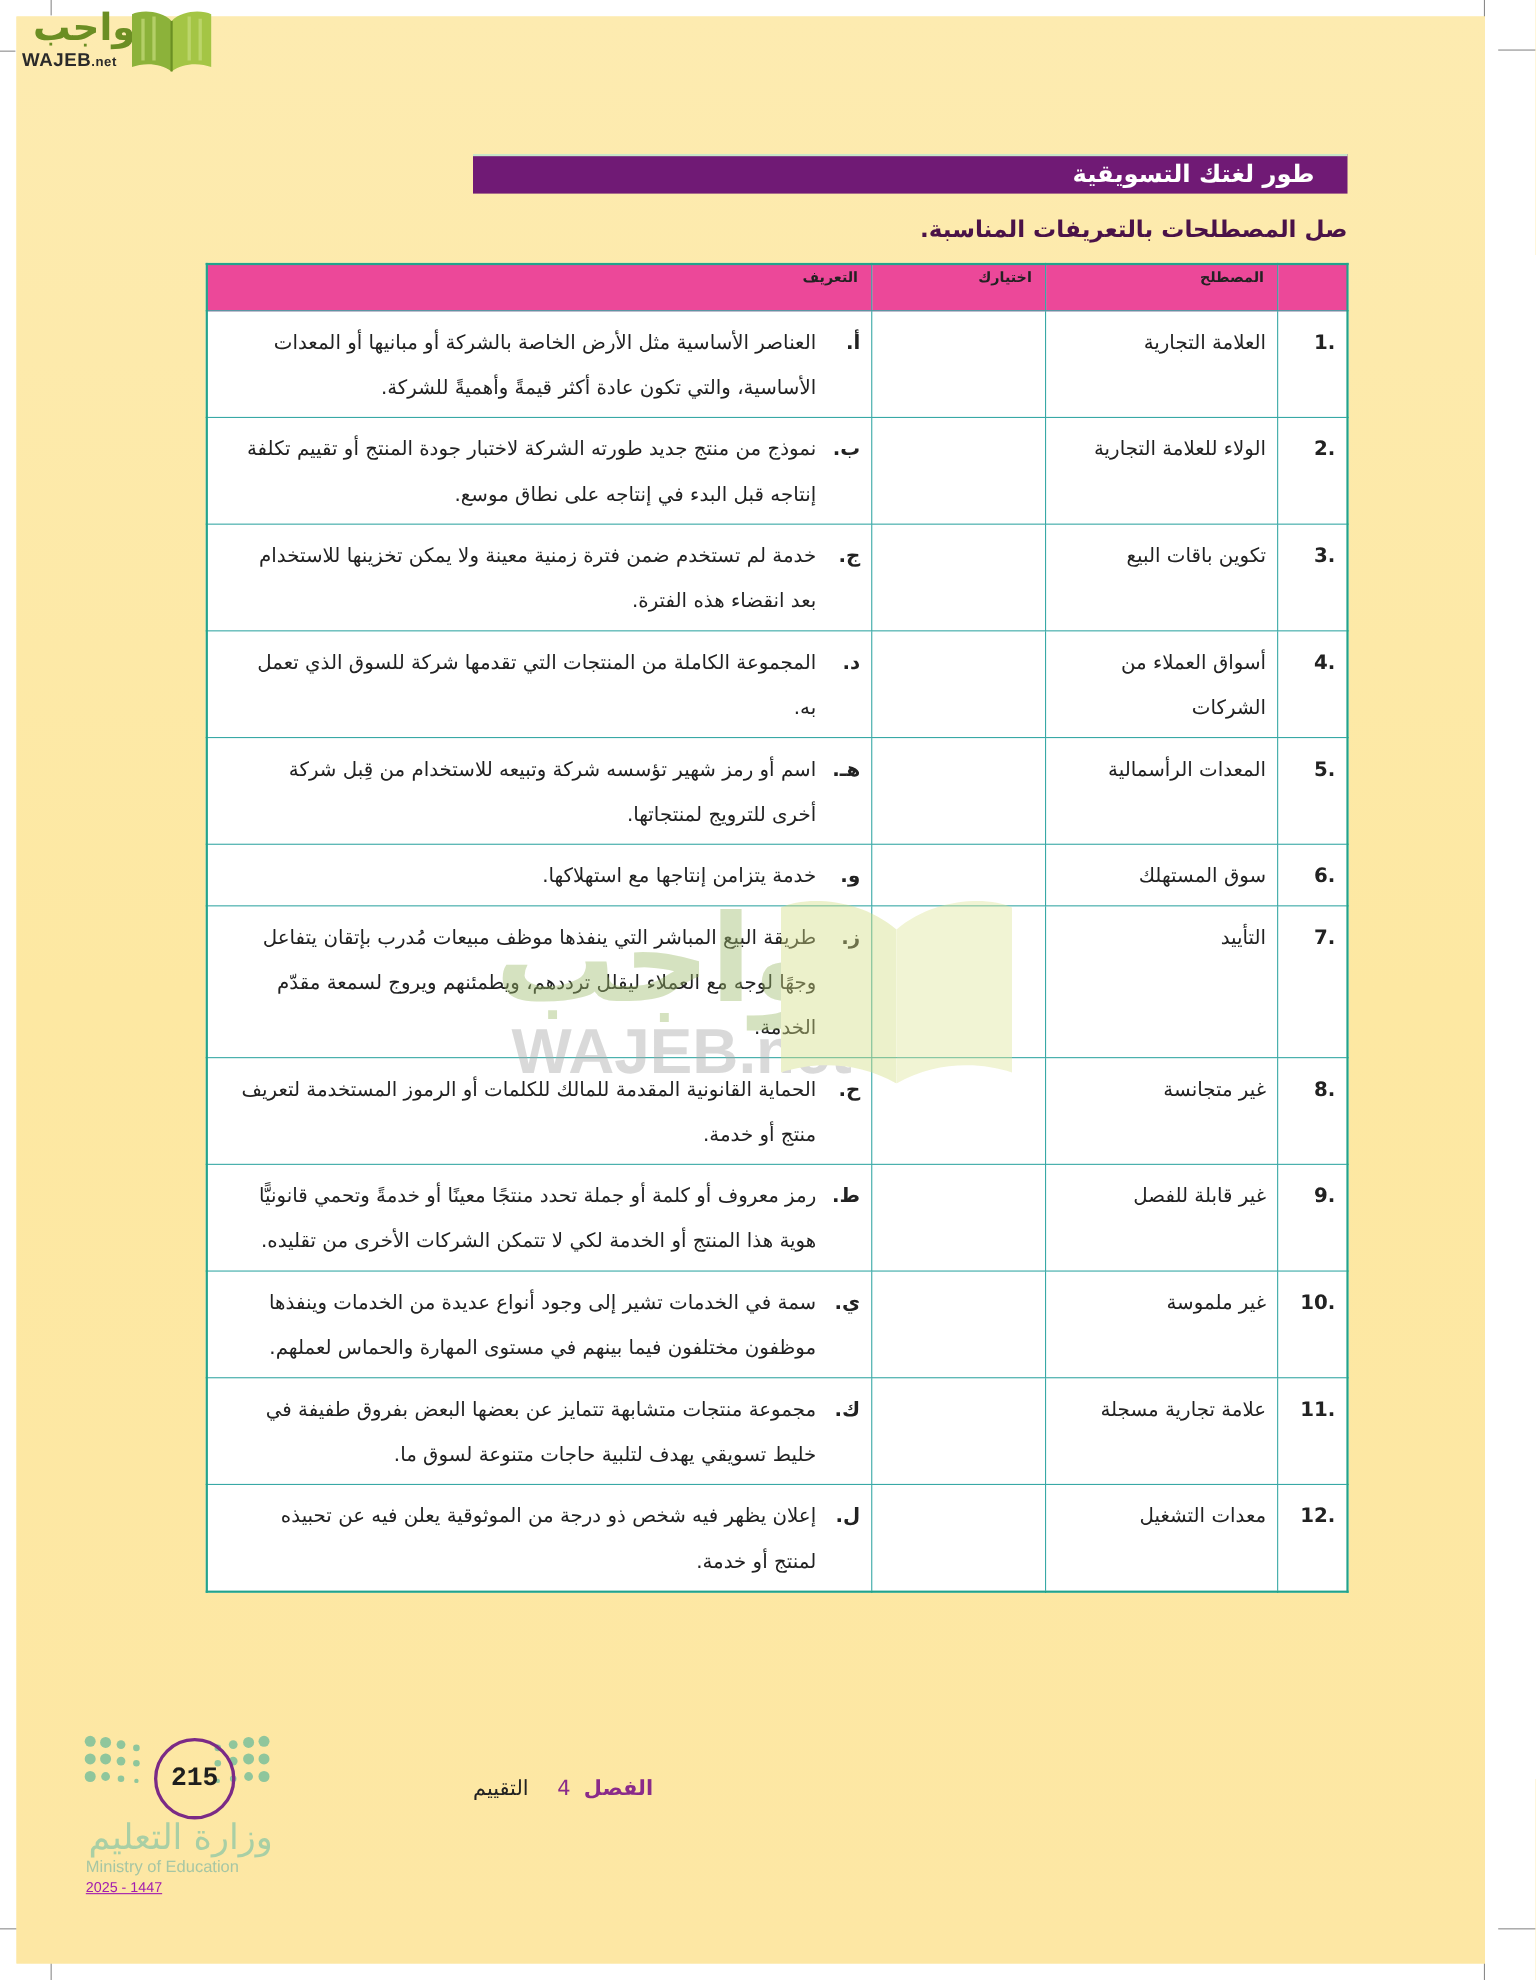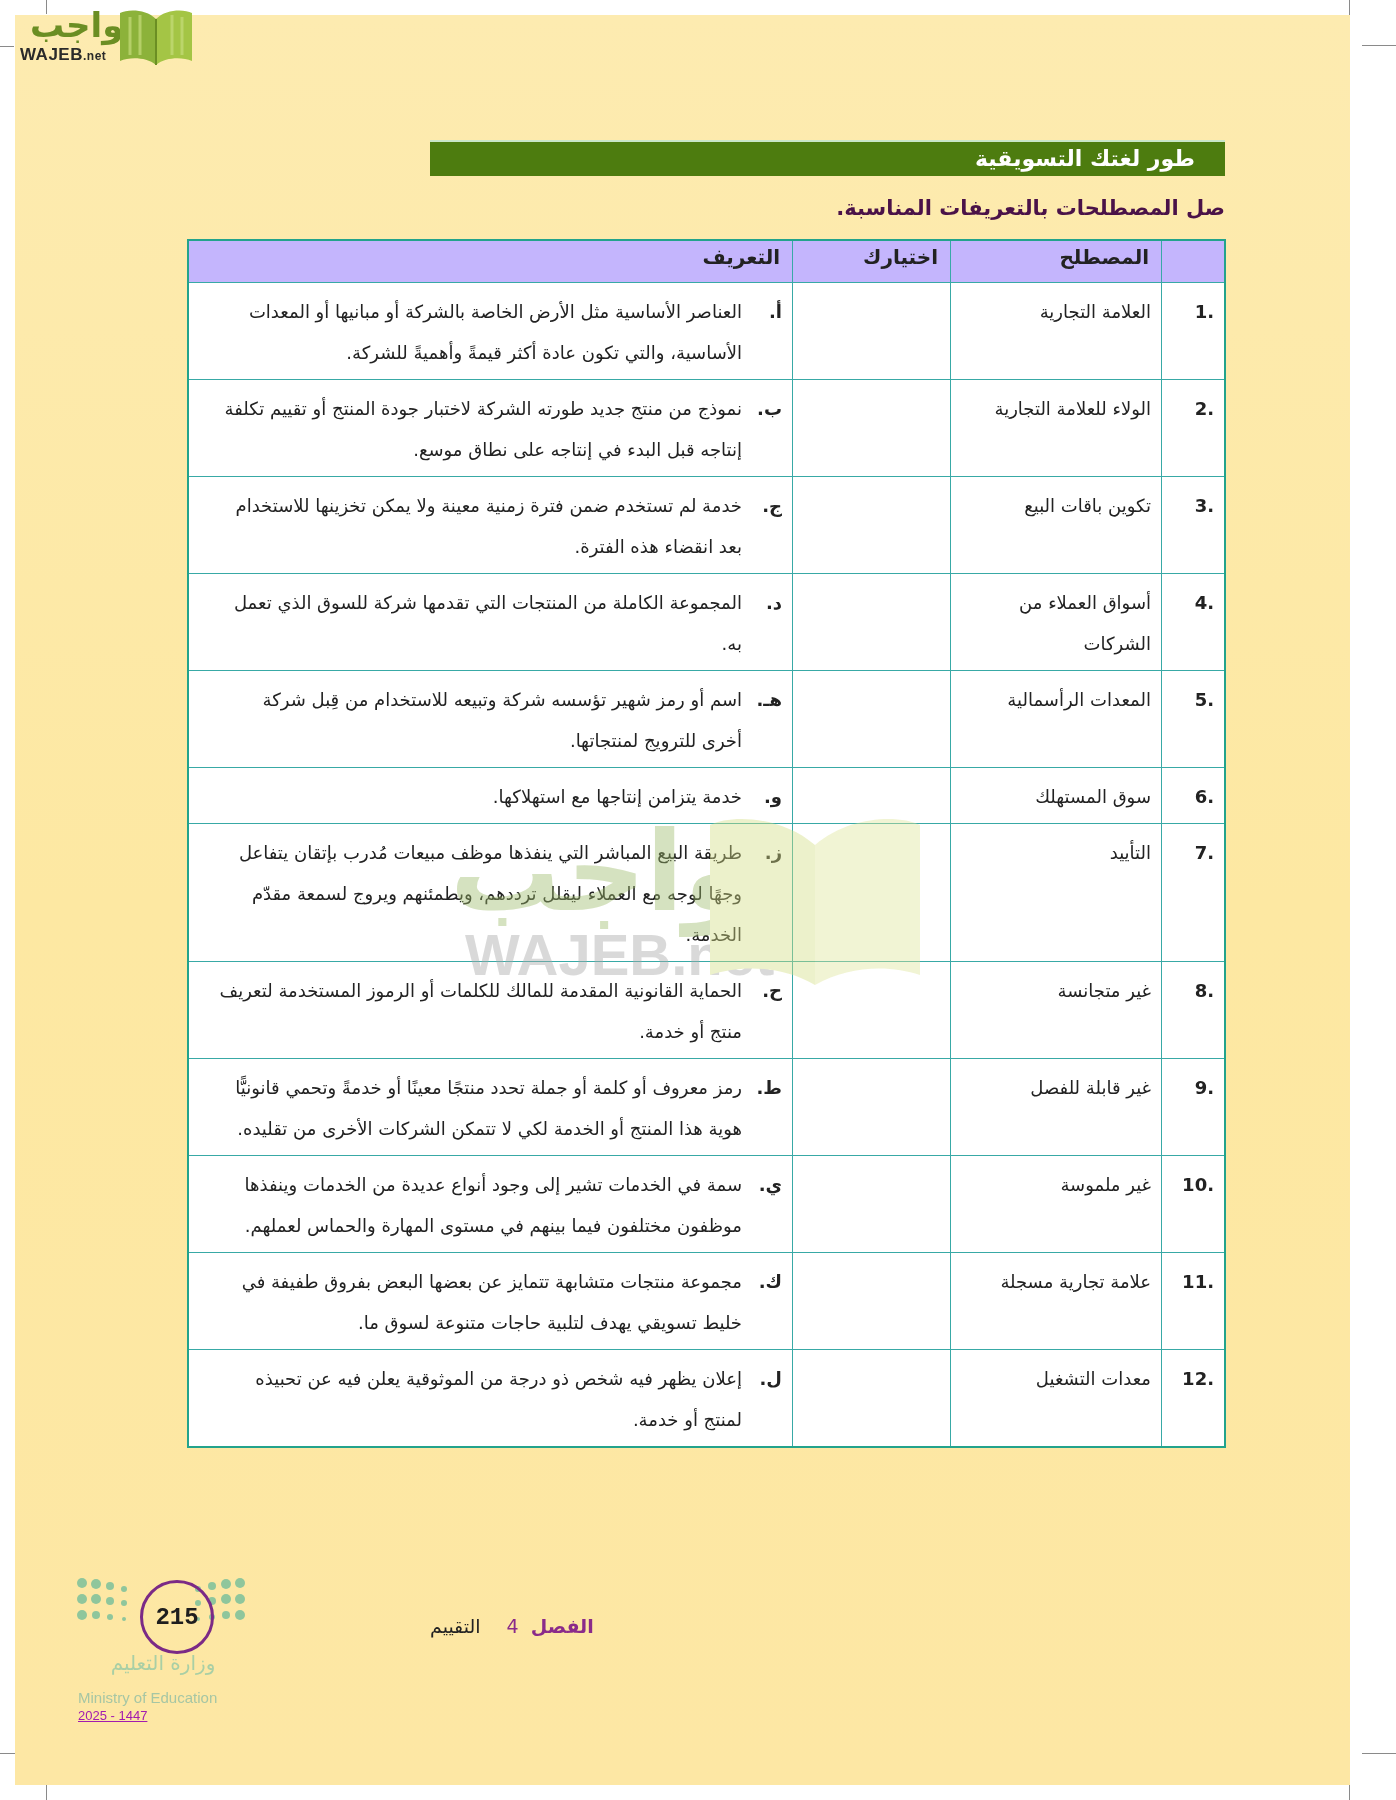--- a/index.html
+++ b/index.html
@@ -16,40 +16,40 @@
   .crop { position:absolute; background:#8a8a8a; }
   
   .logo { position:absolute; left:8px; top:5px; width:180px; height:62px; }
   .logo-ar { position:absolute; left:22px; top:0px; font-size:34px; font-weight:bold; color:#6b8e23; direction:rtl; font-family:"DejaVu Sans", sans-serif; }
   .logo-en { position:absolute; left:12px; top:40px; font-size:17px; font-weight:bold; color:#2a2a2a; font-family:"Liberation Sans", sans-serif; letter-spacing:0.5px; }
   .logo-en small { font-size:12px; }
   .logo-book { position:absolute; left:108px; top:2px; width:80px; height:60px; }
 
   .section-bar {
     position:absolute; left:430px; top:140px; width:795px; height:36px;
-    background:#4d7c0f; border-top:2px solid #c9e6c8;
+    background:#701a75; border-top:2px solid #c9e6c8;
     direction:rtl; box-sizing:border-box; padding-right:30px;
   }
   .section-bar span { color:#ffffff; font-size:22px; font-weight:bold; line-height:34px; }
   .instruction {
     position:absolute; right:171px; top:196px; direction:rtl;
     color:#4a1248; font-size:21px; font-weight:bold;text-align:right;
   }
 
   table.terms {
     position:absolute; left:187px; top:239px; width:1039px;
     border-collapse:collapse; direction:rtl; background:#ffffff;
     font-size:18px; color:#222;
     border:2px solid #23a38c;
   }
   table.terms th, table.terms td {
     border:1px solid #38a9a6; vertical-align:top; text-align:right;
   }
   table.terms thead th {
-    background:#c4b5fd; height:37px; font-weight:bold; font-size:20px; padding:4px 12px 0 12px;
+    background:#ec4899; height:37px; font-weight:bold; font-size:13px; padding:4px 12px 0 12px;
   }
   table.terms td { padding:8px 10px 6px 10px; line-height:41px; }
   td.num { width:42px; text-align:center; font-weight:bold; direction:ltr; }
   td.term { width:190px; }
   td.choice { width:137px; }
   td.def { padding-right:12px; }
   .def-inner { display:flex; direction:rtl; }
   .def-letter { width:40px; flex:0 0 40px; font-weight:bold; }
   .def-text { flex:1; padding-left:20px;text-align:right; }
 
@@ -63,21 +63,21 @@
   .footer-chapter .ch-title { color:#222; margin-right:14px; }
 
   .moe { position:absolute; left:74px; top:1575px; width:180px; height:160px; }
   .dots { position:absolute; left:0; top:0; width:175px; height:60px; }
   .page-circle {
     position:absolute; left:66px; top:5px; width:74px; height:74px;
     border:3px solid #7b2a86; border-radius:50%; box-sizing:border-box;
     display:flex; align-items:center; justify-content:center;
     font-size:24px; font-weight:bold; color:#1e1e1e; font-family:Liberation Mono, monospace;
   }
-  .moe-ar { position:absolute; left:4px; top:76px; font-size:20px; color:#a9cfa5; direction:rtl; width:170px; text-align:center; }
+  .moe-ar { position:absolute; left:4px; top:76px; font-size:32px; color:#a9cfa5; direction:rtl; width:170px; }
   .moe-en { position:absolute; left:4px; top:114px; font-size:15px; color:#a6c6a4; font-family:"Liberation Sans", sans-serif; }
   .moe-year { position:absolute; left:4px; top:133px; font-size:13px; color:#a21caf; font-family:"Liberation Sans", sans-serif;text-decoration:underline; }
 </style>
 </head>
 <body>
 
 <div class="crop" style="left:46px;top:0;width:1px;height:14px;"></div>
 <div class="crop" style="left:0;top:46px;width:14px;height:1px;"></div>
 <div class="crop" style="left:1349px;top:0;width:1px;height:32px;"></div>
 <div class="crop" style="left:1362px;top:45px;width:34px;height:1px;"></div>

